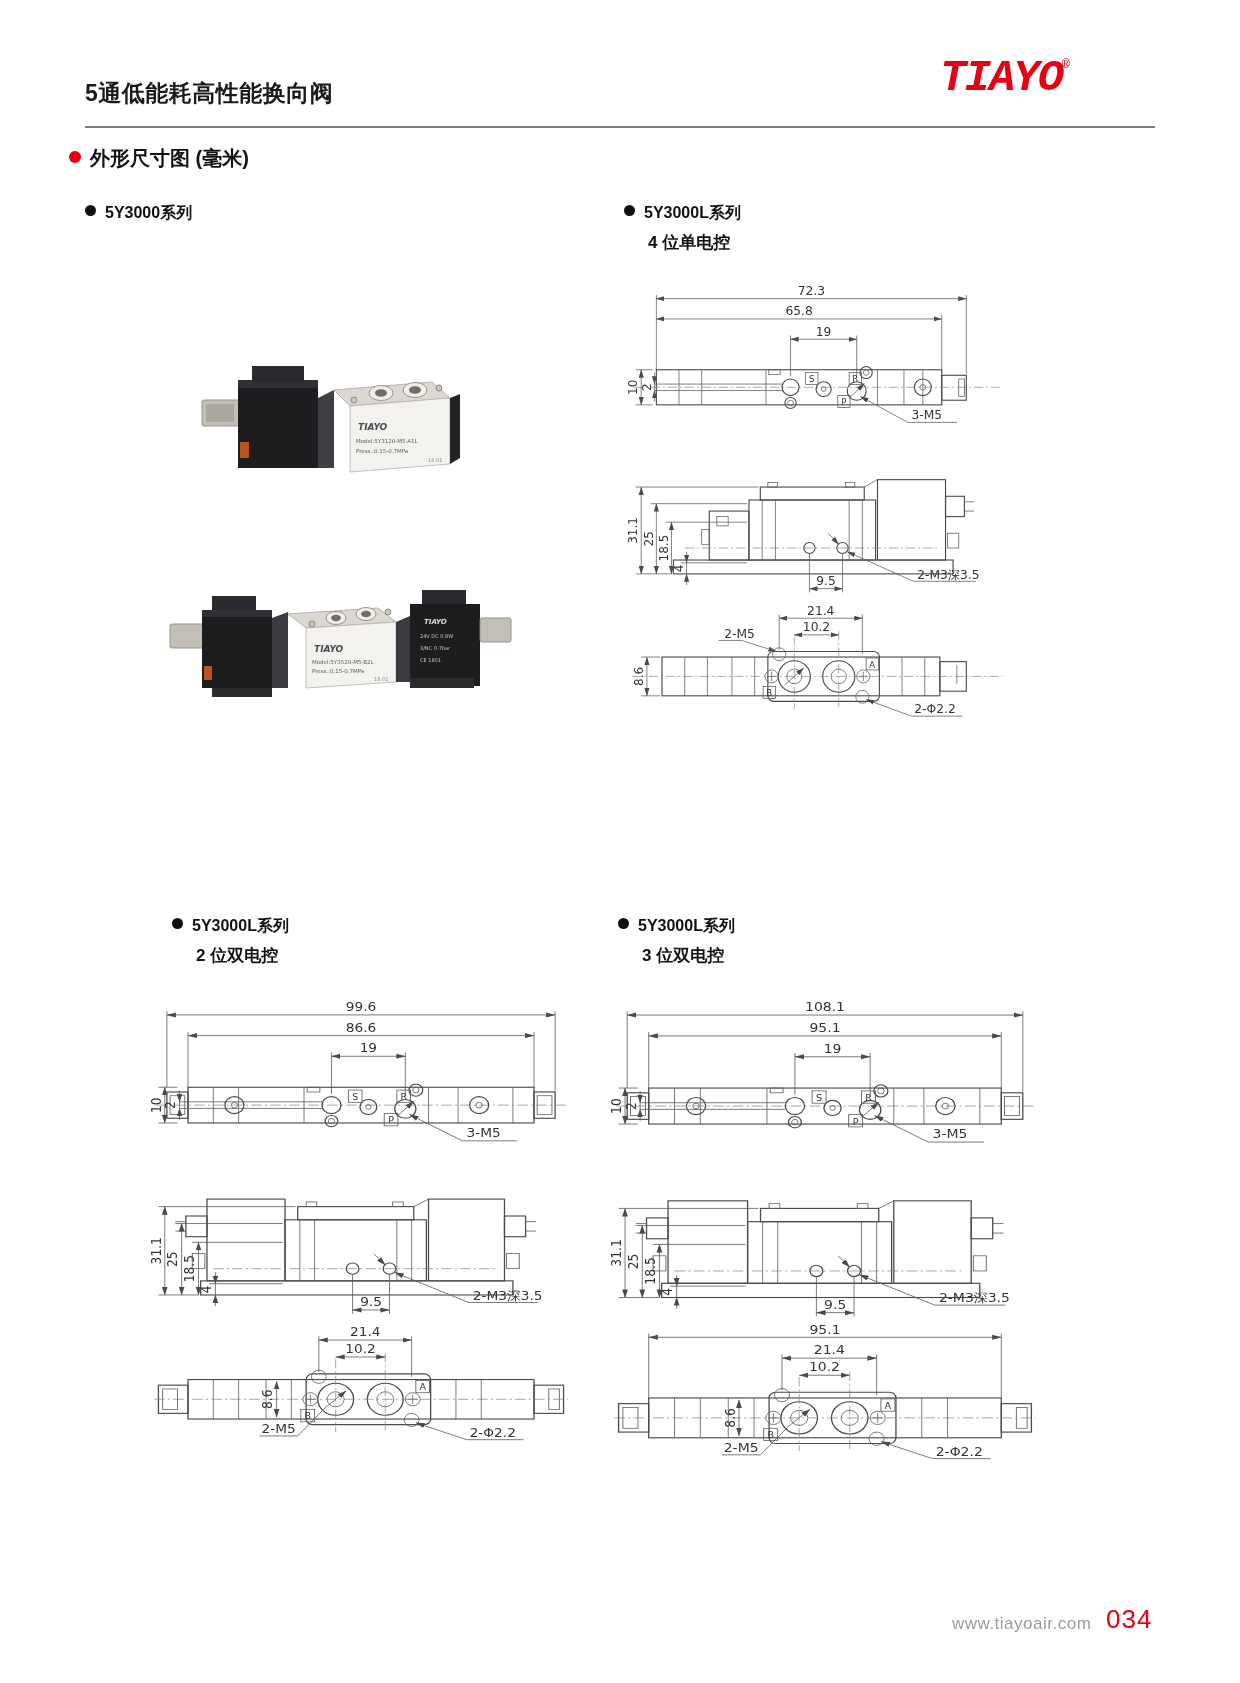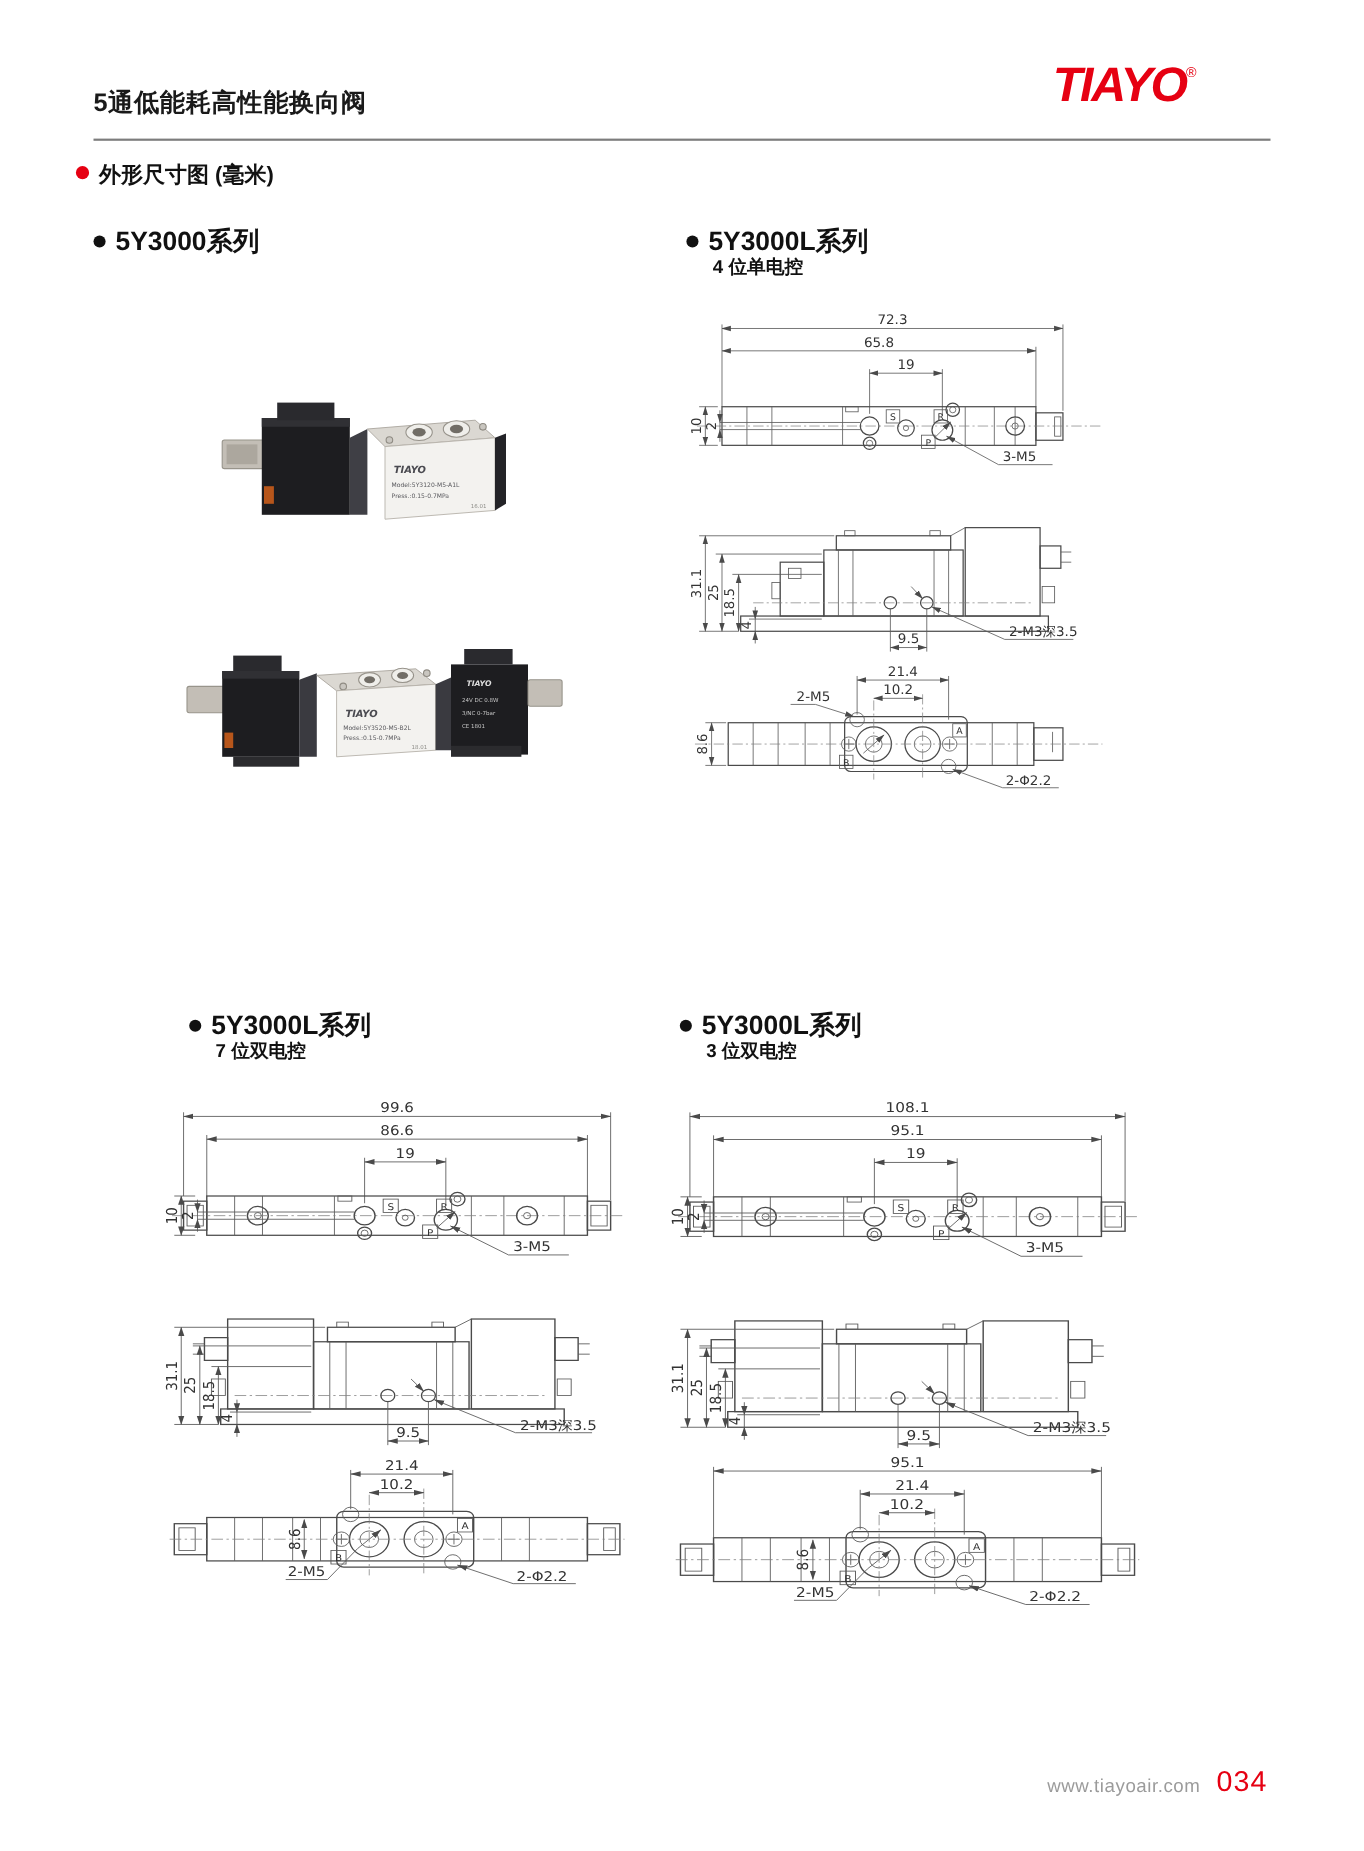--- a/index.html
+++ b/index.html
@@ -1,30 +1,30 @@
 <!DOCTYPE html>
 <html><head>
 <meta charset="utf-8">
 <style>
   html,body{margin:0;padding:0;background:#e9e9e9;}
   .page{position:relative;width:1240px;height:1683px;background:#ffffff;margin:0 auto;
         font-family:"Liberation Sans","DejaVu Sans",sans-serif;overflow:hidden;}
   .abs{position:absolute;}
   
   .hd-title{left:85px;top:78px;font-size:23px;font-weight:700;color:#1a1a1a;letter-spacing:.5px;}
-  .logo{left:957px;top:56px;width:160px;text-align:left;color:#e60012;
-        font-size:44px;font-weight:800;font-style:italic;letter-spacing:-2px;line-height:1;}
+  .logo{left:925px;top:56px;width:160px;text-align:center;color:#e60012;
+        font-size:44px;font-weight:800;font-style:italic;letter-spacing:-2px;line-height:1;font-family:Liberation Mono, monospace;}
   .logo sup{font-size:13px;font-weight:400;font-style:normal;letter-spacing:0;vertical-align:22px;}
   .rule{left:85px;top:126px;width:1070px;height:2px;background:#7d7d7d;}
   
   .sec-title{left:85px;top:145px;font-size:20px;font-weight:700;color:#111;}
   .dot{display:inline-block;width:11px;height:11px;border-radius:50%;background:#111;
        margin-right:9px;vertical-align:2px;}
   .dot.red{background:#e60012;width:12px;height:12px;}
-  .ser{font-size:24px;font-weight:700;color:#111;}
+  .ser{font-size:16px;font-weight:700;color:#111;}
   .sub{font-size:17px;font-weight:700;color:#111;}
   
   .site{left:952px;top:1614px;font-size:17px;color:#9b9b9b;letter-spacing:.5px;}
   .pageno{left:1106px;top:1604px;font-size:26px;color:#e60012;font-weight:400;letter-spacing:1px;}
   
   .ol{fill:none;stroke:#4a4a4a;stroke-width:1.2px;}
   .dl{fill:none;stroke:#5a5a5a;stroke-width:0.8px;}
   .cl{fill:none;stroke:#808080;stroke-width:0.7px;stroke-dasharray:10 3 2 3;}
   text.dim{font:13px "DejaVu Sans",sans-serif;fill:#333;}
   text.call{font:13px "DejaVu Sans",sans-serif;fill:#333;}
@@ -63,21 +63,21 @@
     <span class="dot"></span><span>5Y3000系列</span>
   </div>
   <div class="abs ser" style="left:624px;top:203px">
     <span class="dot"></span><span>5Y3000L系列</span>
   </div>
   <div class="abs sub" style="left:648px;top:231px">4 位单电控</div>
 
   <div class="abs ser" style="left:172px;top:916px">
     <span class="dot"></span><span>5Y3000L系列</span>
   </div>
-  <div class="abs sub" style="left:196px;top:944px">7 位双电控</div>
+  <div class="abs sub" style="left:196px;top:944px">2 位双电控</div>
 
   <div class="abs ser" style="left:618px;top:916px">
     <span class="dot"></span><span>5Y3000L系列</span>
   </div>
   <div class="abs sub" style="left:642px;top:944px">3 位双电控</div>
 
   <svg class="abs" style="left:196px;top:348px" width="265" height="142" viewBox="0 0 265 142">
     <g>
       <rect x="6" y="52" width="38" height="26" rx="2" fill="#bdb8af" stroke="#8d897f" opacity="0.9"></rect>
       <rect x="10" y="56" width="28" height="18" fill="#a6a198" opacity="0.8"></rect>

